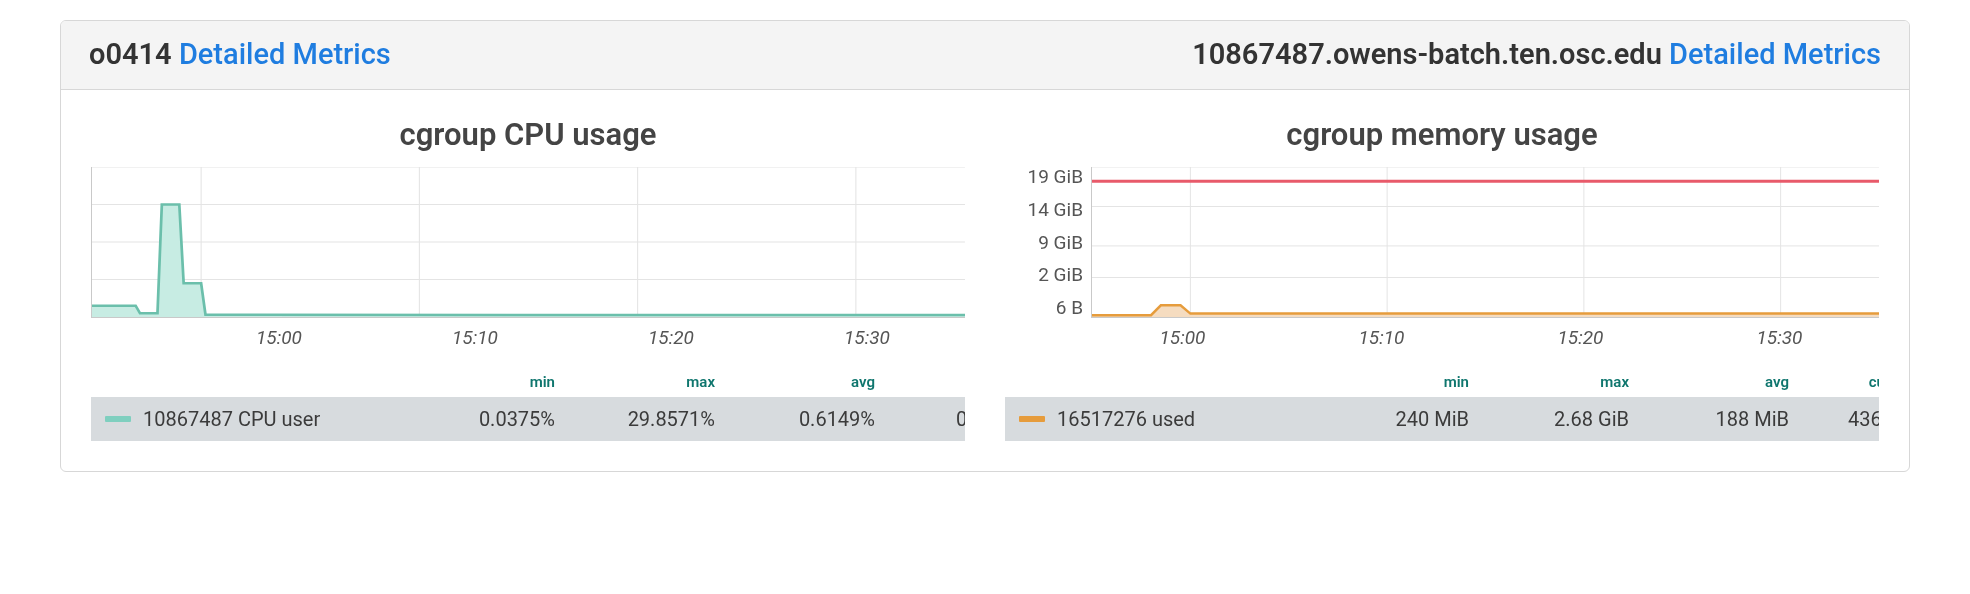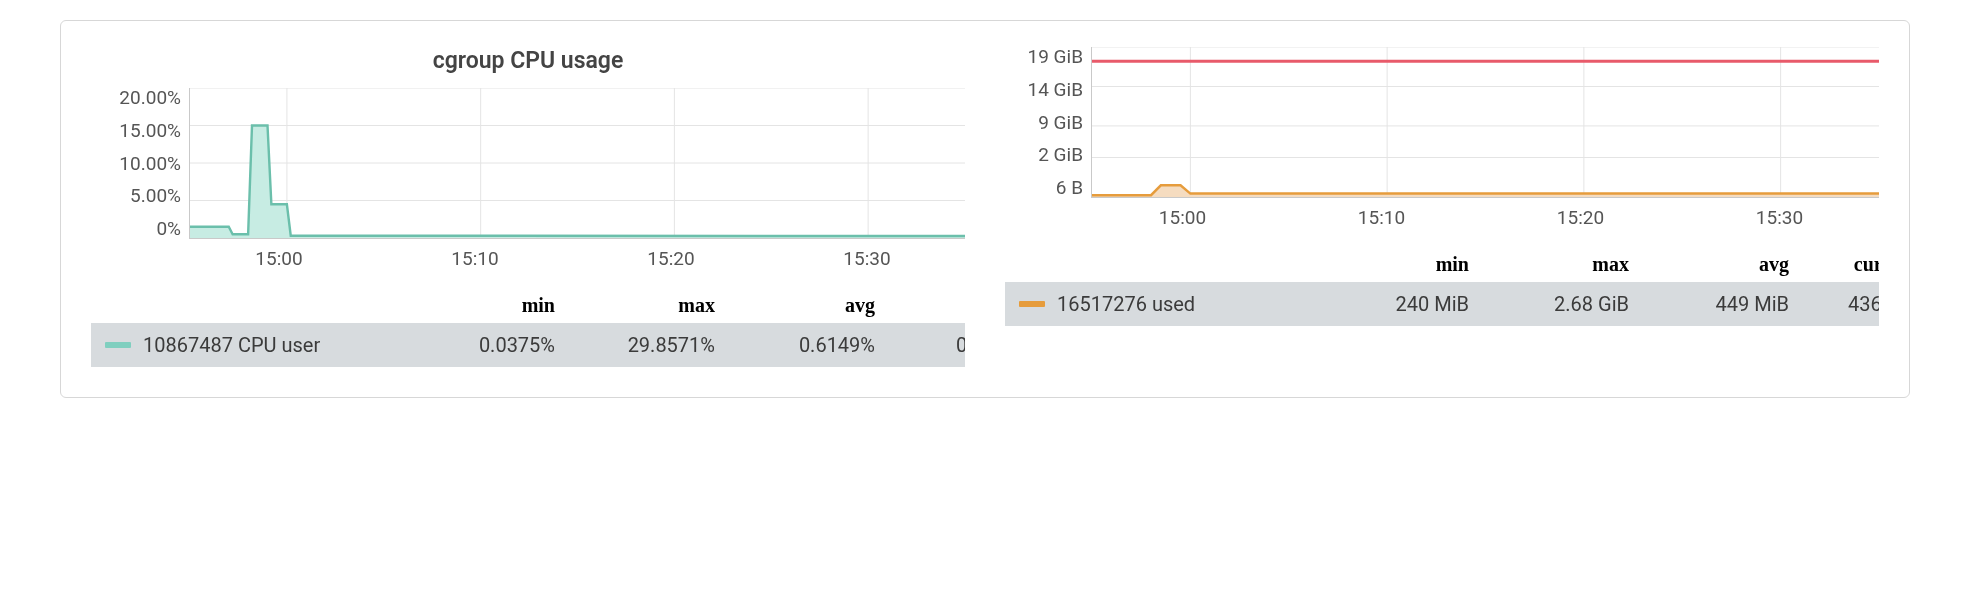--- a/index.html
+++ b/index.html
@@ -44,21 +44,21 @@
     padding: 26px 30px 30px 30px;
   }
   .chart-col {
     flex: 1 1 0;
     display: flex;
     flex-direction: column;
     min-width: 0;
   }
   .chart-title {
     text-align: center;
-    font-size: 23px;
+    font-size: 31px;
     font-weight: 600;
     color: #444;
     margin-bottom: 14px;
   }
   .chart-area {
     display: flex;
     align-items: stretch;
   }
   .y-axis {
     display: flex;
@@ -77,34 +77,34 @@
     border-left: 1px solid #c9c9c9;
     border-bottom: 1px solid #c9c9c9;
     position: relative;
   }
   .x-axis {
     display: flex;
     margin-left: 0;
     padding-top: 8px;
     font-size: 19px;
     color: #555;
+    font-style: italic;
   }
   .x-axis .spacer { flex: 0 0 auto; }
   .x-axis .ticks { flex: 1; display: flex; justify-content: space-around; }
   .legend-table {
     margin-top: 18px;
     overflow: hidden;
   }
   .legend-header {
     display: flex;
-    font-size: 20px;
-    color: #000000;
+    font-size: 15px;
+    color: #0f766e;
     font-weight: 600;
     padding: 6px 0 6px 0;
-    font-family: Liberation Serif, serif;
   }
   .legend-row {
     display: flex;
     background: #d7dbde;
     font-size: 20px;
     color: #3b3b3b;
     padding: 10px 0;
     align-items: center;
   }
   .lc-name { flex: 0 0 300px; padding-left: 14px; display:flex; align-items:center; gap:12px; white-space:nowrap; overflow:hidden; }
@@ -117,33 +117,36 @@
     border-radius: 1px;
   }
   svg { display:block; width:100%; height:100%; }
 </style>
 </head>
 <body>
 
 <div class="outer">
   <div class="panel">
 
+    <div class="panel-header">
+      <div>
+        <span class="hname">o0414</span>
+        <span class="link">Detailed Metrics</span>
+      </div>
+      <div>
+        <span class="jname">10867487.owens-batch.ten.osc.edu</span>
+        <span class="link">Detailed Metrics</span>
+      </div>
+    </div>
 
     <div class="panel-body">
 
       <div class="chart-col">
         <div class="chart-title">cgroup CPU usage</div>
         <div class="chart-area">
-          <div class="y-axis" style="width:90px;">
-            <div>20.00%</div>
-            <div>15.00%</div>
-            <div>10.00%</div>
-            <div>5.00%</div>
-            <div>0%</div>
-          </div>
           <div class="plot">
             <svg viewBox="0 0 800 150" preserveAspectRatio="none">
 
               <line x1="0" y1="0" x2="800" y2="0" stroke="#e4e4e4" stroke-width="1"></line>
               <line x1="0" y1="37.5" x2="800" y2="37.5" stroke="#e4e4e4" stroke-width="1"></line>
               <line x1="0" y1="75" x2="800" y2="75" stroke="#e4e4e4" stroke-width="1"></line>
               <line x1="0" y1="112.5" x2="800" y2="112.5" stroke="#e4e4e4" stroke-width="1"></line>
 
               <line x1="100" y1="0" x2="100" y2="150" stroke="#e4e4e4" stroke-width="1"></line>
               <line x1="300" y1="0" x2="300" y2="150" stroke="#e4e4e4" stroke-width="1"></line>
@@ -180,20 +183,21 @@
             </div>
             <div class="lc-val">0.0375%</div>
             <div class="lc-val">29.8571%</div>
             <div class="lc-val">0.6149%</div>
             <div class="lc-last">0.05</div>
           </div>
         </div>
       </div>
 
       <div class="chart-col">
+        <div class="chart-title">cgroup memory usage</div>
         <div class="chart-area">
           <div class="y-axis" style="width:78px;">
             <div>19 GiB</div>
             <div>14 GiB</div>
             <div>9 GiB</div>
             <div>2 GiB</div>
             <div>6 B</div>
           </div>
           <div class="plot">
             <svg viewBox="0 0 800 150" preserveAspectRatio="none">
@@ -232,21 +236,21 @@
             <div class="lc-val">avg</div>
             <div class="lc-last">currer</div>
           </div>
           <div class="legend-row">
             <div class="lc-name">
               <span class="swatch" style="background:#e69c3c"></span>
               <span>16517276 used</span>
             </div>
             <div class="lc-val">240 MiB</div>
             <div class="lc-val">2.68 GiB</div>
-            <div class="lc-val">449 MiB</div>
+            <div class="lc-val">188 MiB</div>
             <div class="lc-last">436 Mi</div>
           </div>
         </div>
       </div>
 
     </div>
   </div>
 </div>
 
 </body></html>

